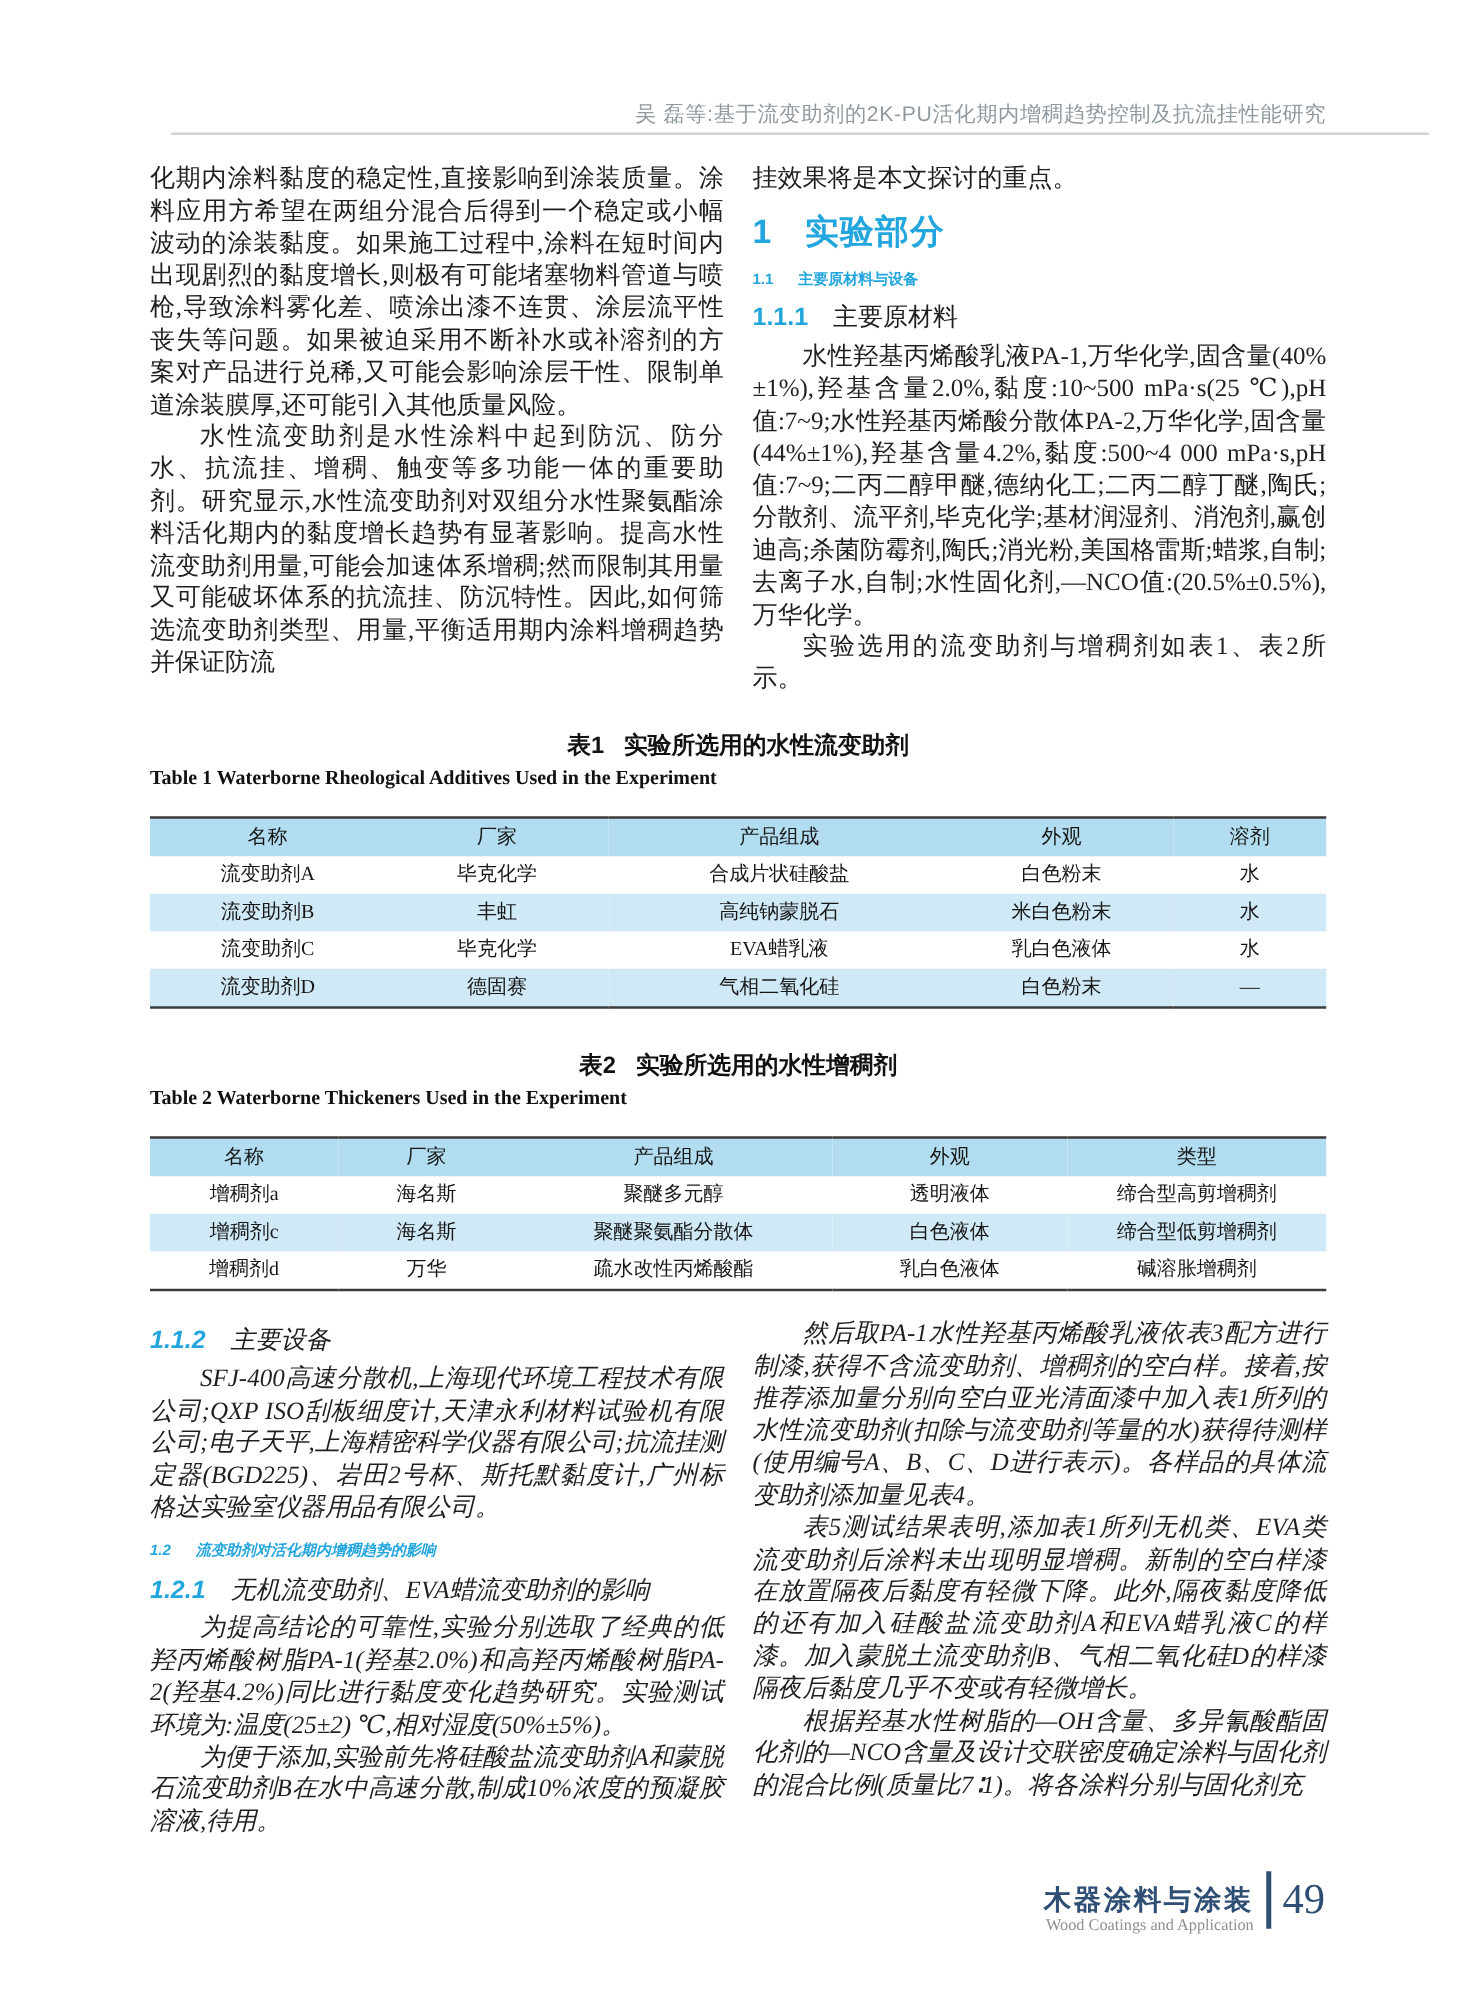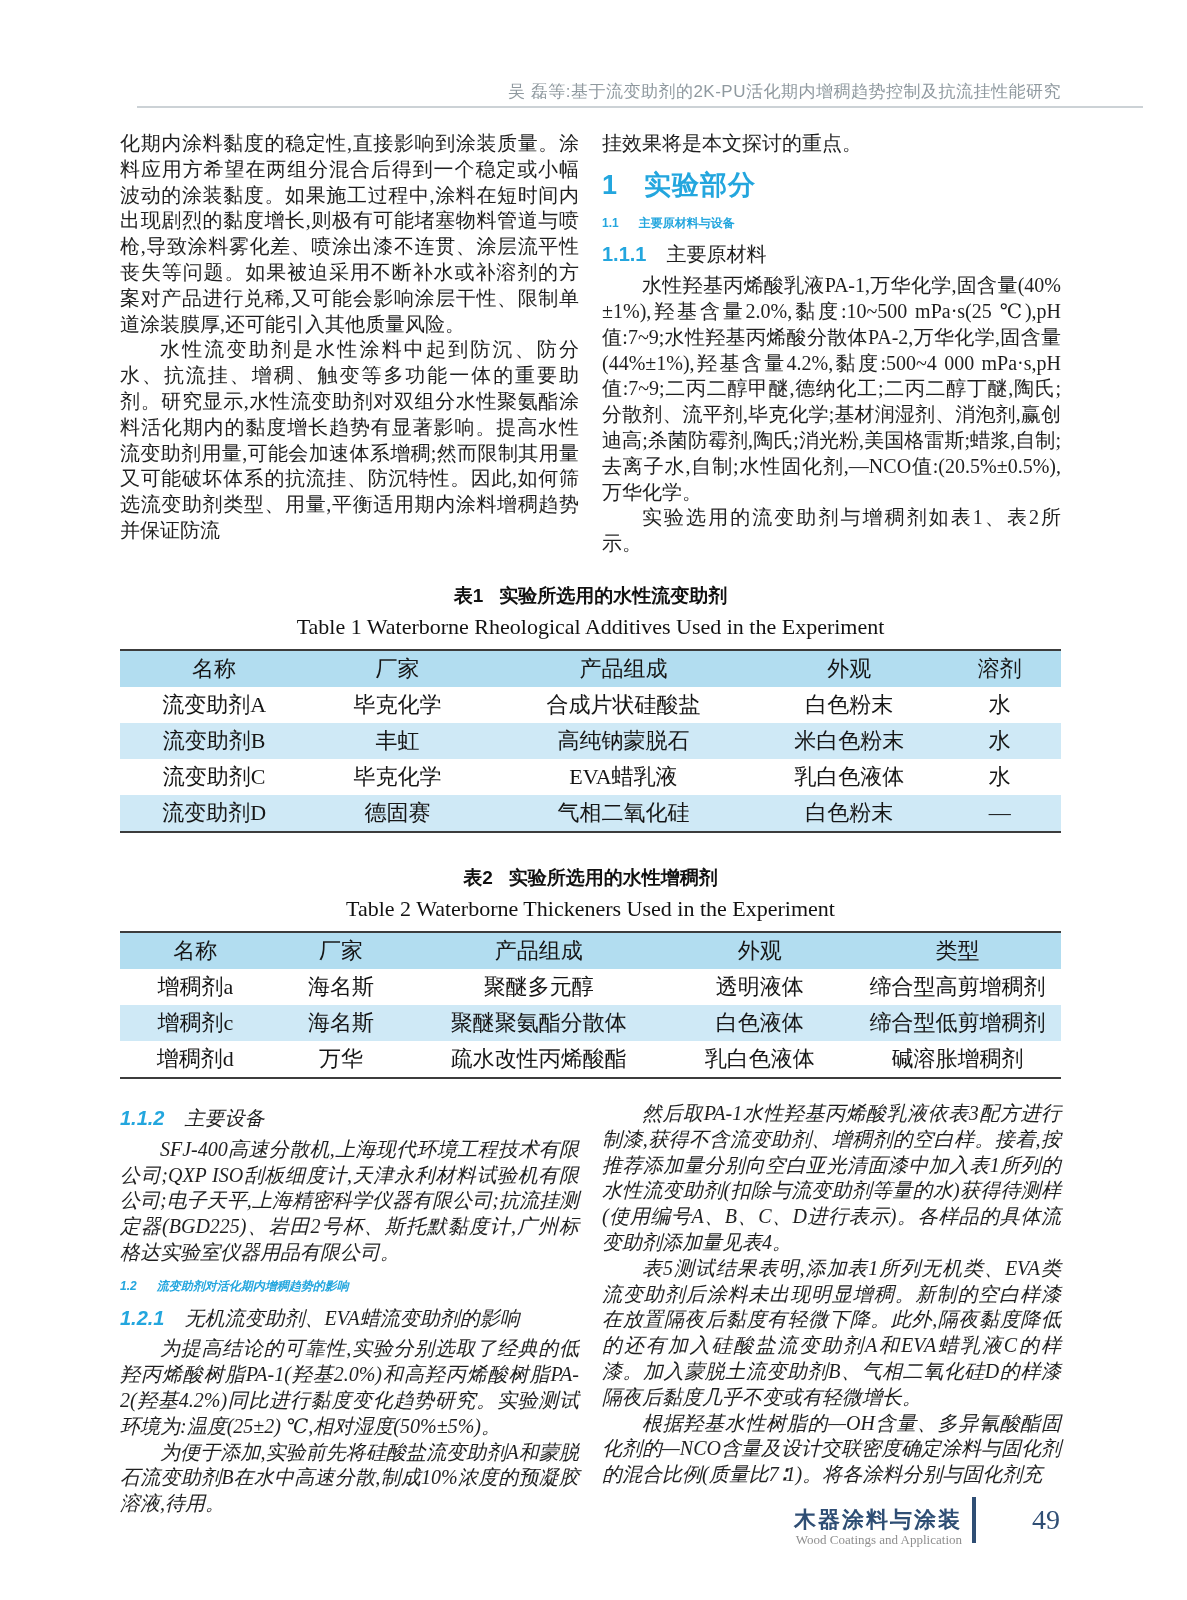--- a/index.html
+++ b/index.html
@@ -35,48 +35,47 @@
     font-weight:bold; margin-right:20px;
   }
   .table-block { margin-top:26px; }
   .table-block.tb2 { margin-top:32px; }
   .tcap-zh {
     text-align:center; font-family:"Liberation Sans","DejaVu Sans",sans-serif;
     font-weight:bold; font-size:19px; color:#111;
   }
   .tcap-zh .capnum { margin-right:16px; }
   .tcap-en {
-    text-align:center; font-family:"Liberation Serif","DejaVu Serif",serif;
-    font-weight:normal; font-size:22px; margin-top:5px; color:#111;
+    text-align:left; font-family:"Liberation Serif","DejaVu Serif",serif;
+    font-weight:bold; font-size:16px; margin-top:5px; color:#111;
   }
   table.data {
-    width:100%; border-collapse:collapse; margin-top:9px;
+    width:100%; border-collapse:collapse; margin-top:21px;
     border-top:2px solid #3c3c3c; border-bottom:2px solid #3c3c3c;
-    font-size:22px; color:#161616;
+    font-size:16px; color:#161616;
   }
   table.data th, table.data td { text-align:center; padding:3px 4px; font-weight:normal; height:24px; }
   table.data thead tr { background:var(--thead-bg); }
   table.data tbody tr:nth-child(even) { background:var(--stripe-bg); }
   .footer {
     position:absolute; right:127px; bottom:52px; display:flex; align-items:center;
   }
   .footer .f-text { text-align:right; margin-right:10px; }
   .footer .f-zh {
     font-family:"Liberation Sans","DejaVu Sans",sans-serif; font-weight:bold;
     font-size:22px; color:var(--navy); letter-spacing:2px; line-height:24px;margin-top:16px;
   }
   .footer .f-en {
     font-family:"Liberation Serif","DejaVu Serif",serif; font-size:13px;
     color:#8f8f8f; line-height:16px;
   }
   .footer .f-bar { width:4px; height:46px; background:var(--navy); margin-right:9px; }
   .footer .f-num {
-    font-family:"Liberation Serif","DejaVu Serif",serif; font-size:28px;
+    font-family:"Liberation Serif","DejaVu Serif",serif; font-size:34px;
     color:var(--navy);
-    margin-left:47px;
   }
 </style>
 </head>
 <body>
 
 <div class="page">
 
   <div class="head-rule"></div>
 
   <div class="content">

